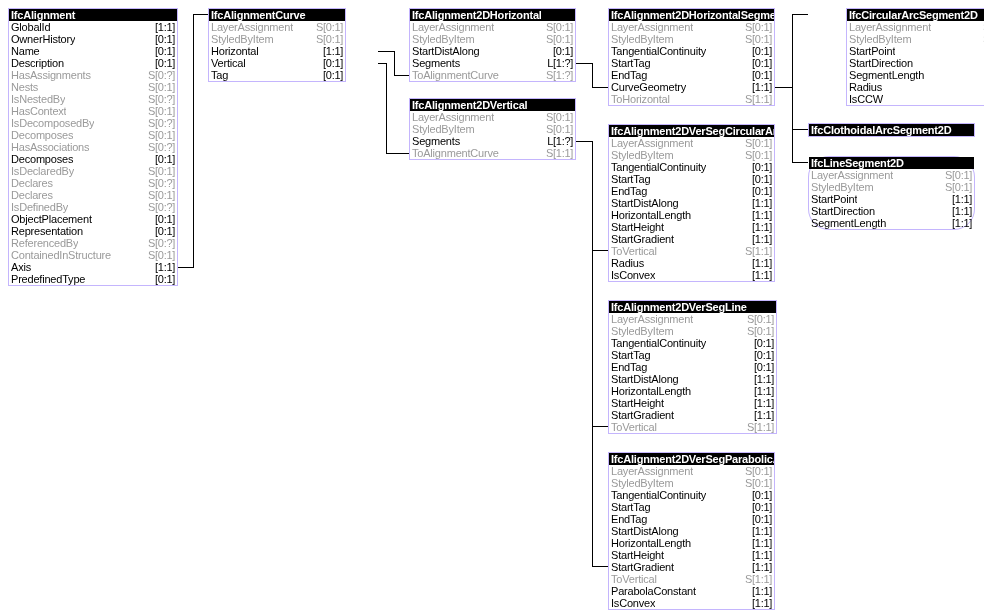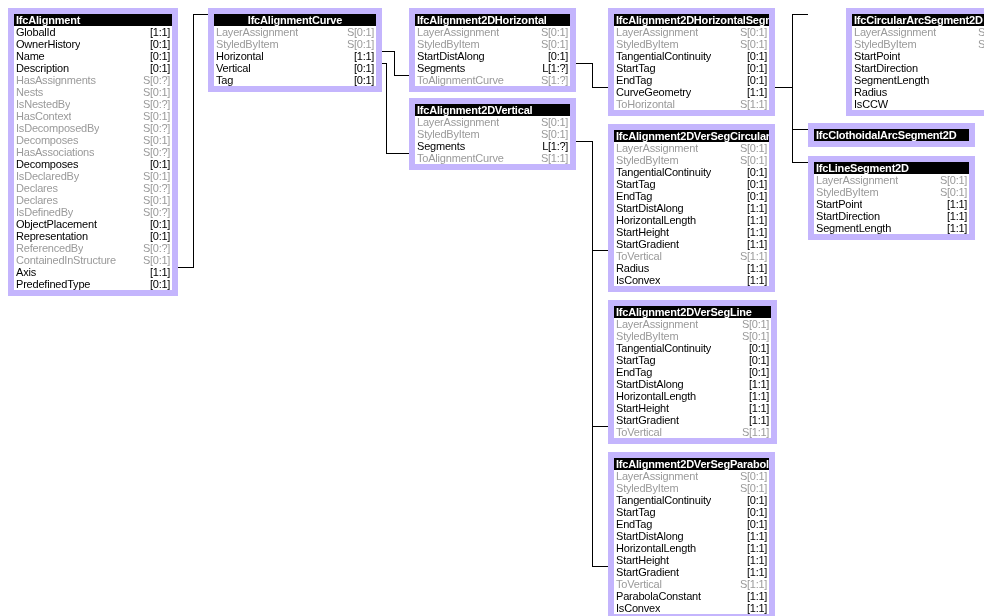--- a/index.html
+++ b/index.html
@@ -26,21 +26,21 @@
     position: absolute;
     left: 0; top: 0;
     width: 984px;
     height: 616px;
     pointer-events: none;
   }
   
   .ent {
     position: absolute;
     box-sizing: border-box;
-    border: 6px solid #c4b5fd;
+    border: 1px solid #c4b5fd;
     background: #ffffff;
     font-size: 11px;
     line-height: 12px;
   }
   .ent-head {
     background: #000000;
     color: #ffffff;
     font-weight: bold;
     height: 12px;
     line-height: 12px;
@@ -180,21 +180,21 @@
         </div>
         <div class="attr">
           <span class="nm">Axis</span>
           <span class="card">[1:1]</span>
         </div>
         <div class="attr">
           <span class="nm">PredefinedType</span>
           <span class="card">[0:1]</span>
         </div>
       </div>
-      <div class="ent" style="left: 208px; top: 8px; width: 174px; text-align: center;">
+      <div class="ent" style="left: 208px; top: 8px; width: 138px;">
         <div class="ent-head clipped">IfcAlignmentCurve</div>
         <div class="attr inv">
           <span class="nm">LayerAssignment</span>
           <span class="card">S[0:1]</span>
         </div>
         <div class="attr inv">
           <span class="nm">StyledByItem</span>
           <span class="card">S[0:1]</span>
         </div>
         <div class="attr">
@@ -455,21 +455,21 @@
           <span class="card">[1:1]</span>
         </div>
         <div class="attr">
           <span class="nm">IsCCW</span>
           <span class="card">[1:1]</span>
         </div>
       </div>
       <div class="ent" style="left: 808px; top: 123px; width: 167px;">
         <div class="ent-head clipped">IfcClothoidalArcSegment2D</div>
       </div>
-      <div class="ent" style="left: 808px; top: 156px; width: 167px;">
+      <div class="ent" style="left: 808px; top: 156px; width: 167px; border-radius: 21px;">
         <div class="ent-head clipped">IfcLineSegment2D</div>
         <div class="attr inv">
           <span class="nm">LayerAssignment</span>
           <span class="card">S[0:1]</span>
         </div>
         <div class="attr inv">
           <span class="nm">StyledByItem</span>
           <span class="card">S[0:1]</span>
         </div>
         <div class="attr">

